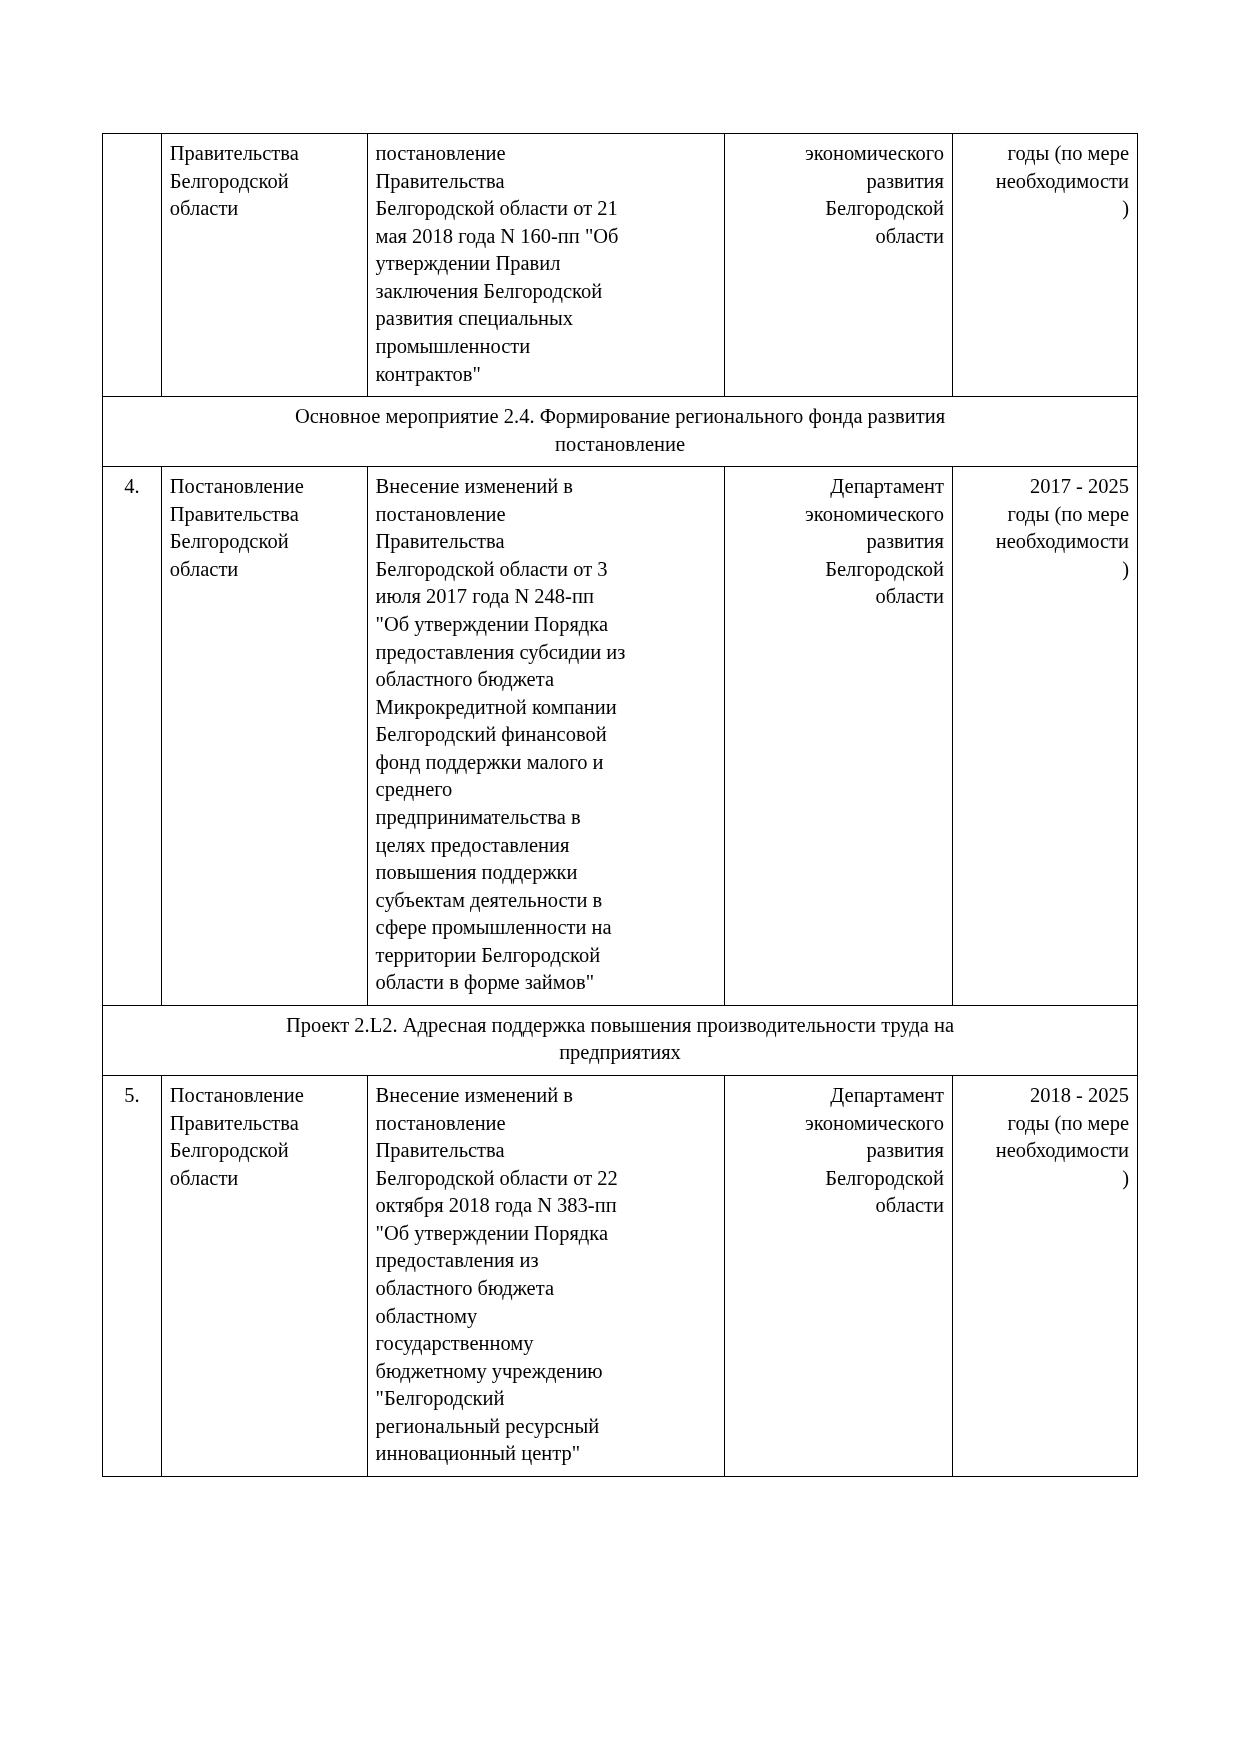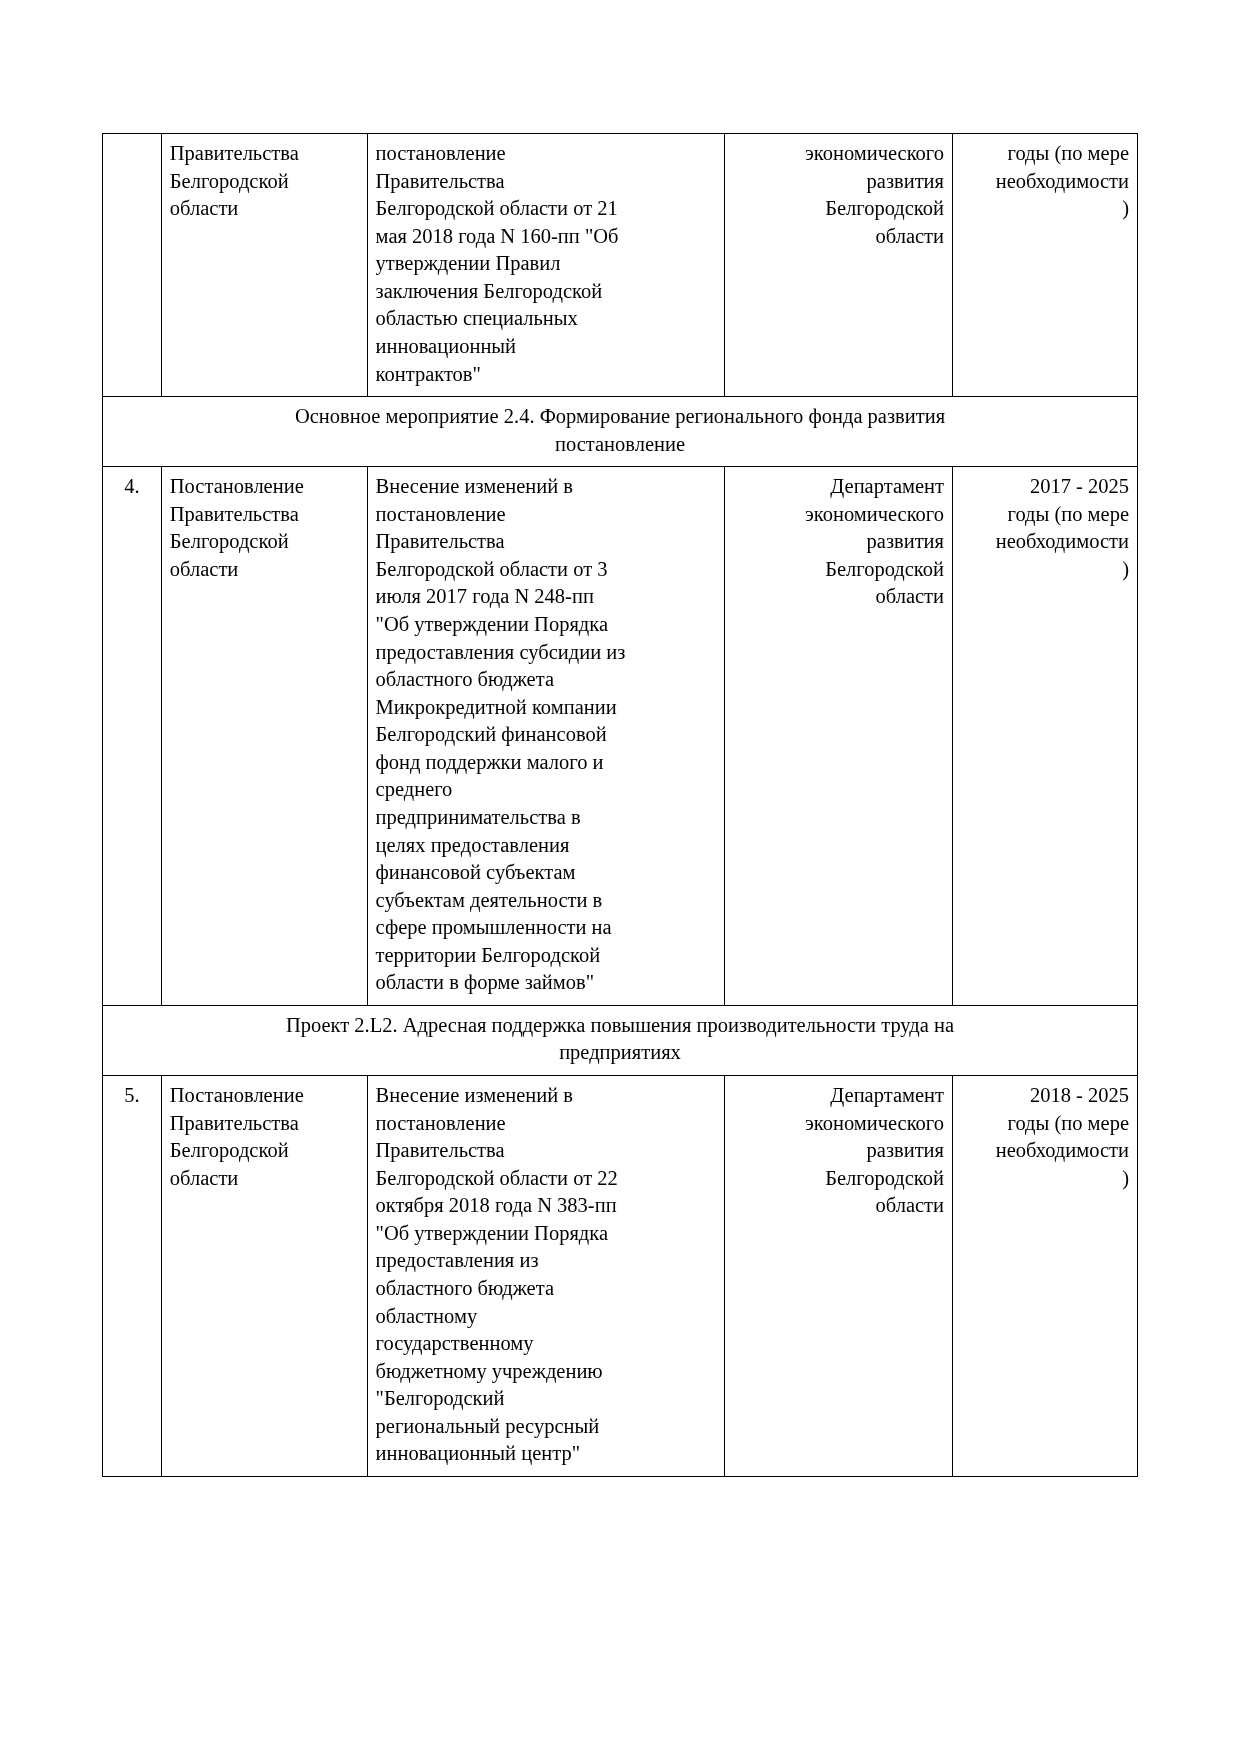--- a/index.html
+++ b/index.html
@@ -77,22 +77,22 @@
             <span class="ln">Белгородской</span>
             <span class="ln">области</span>
           </td>
           <td class="desc">
             <span class="ln">постановление</span>
             <span class="ln">Правительства</span>
             <span class="ln">Белгородской области от 21</span>
             <span class="ln">мая 2018 года N 160-пп "Об</span>
             <span class="ln">утверждении Правил</span>
             <span class="ln">заключения Белгородской</span>
-            <span class="ln">областью специальных</span>
-            <span class="ln">инновационный</span>
+            <span class="ln">развития специальных</span>
+            <span class="ln">промышленности</span>
             <span class="ln">контрактов"</span>
           </td>
           <td class="resp">
             <span class="ln">экономического</span>
             <span class="ln">развития</span>
             <span class="ln">Белгородской</span>
             <span class="ln">области</span>
           </td>
           <td class="term">
             <span class="ln">годы (по мере</span>
@@ -122,21 +122,21 @@
             <span class="ln">июля 2017 года N 248-пп</span>
             <span class="ln">"Об утверждении Порядка</span>
             <span class="ln">предоставления субсидии из</span>
             <span class="ln">областного бюджета</span>
             <span class="ln">Микрокредитной компании</span>
             <span class="ln">Белгородский финансовой</span>
             <span class="ln">фонд поддержки малого и</span>
             <span class="ln">среднего</span>
             <span class="ln">предпринимательства в</span>
             <span class="ln">целях предоставления</span>
-            <span class="ln">финансовой субъектам</span>
+            <span class="ln">повышения поддержки</span>
             <span class="ln">субъектам деятельности в</span>
             <span class="ln">сфере промышленности на</span>
             <span class="ln">территории Белгородской</span>
             <span class="ln">области в форме займов"</span>
           </td>
           <td class="resp">
             <span class="ln">Департамент</span>
             <span class="ln">экономического</span>
             <span class="ln">развития</span>
             <span class="ln">Белгородской</span>

